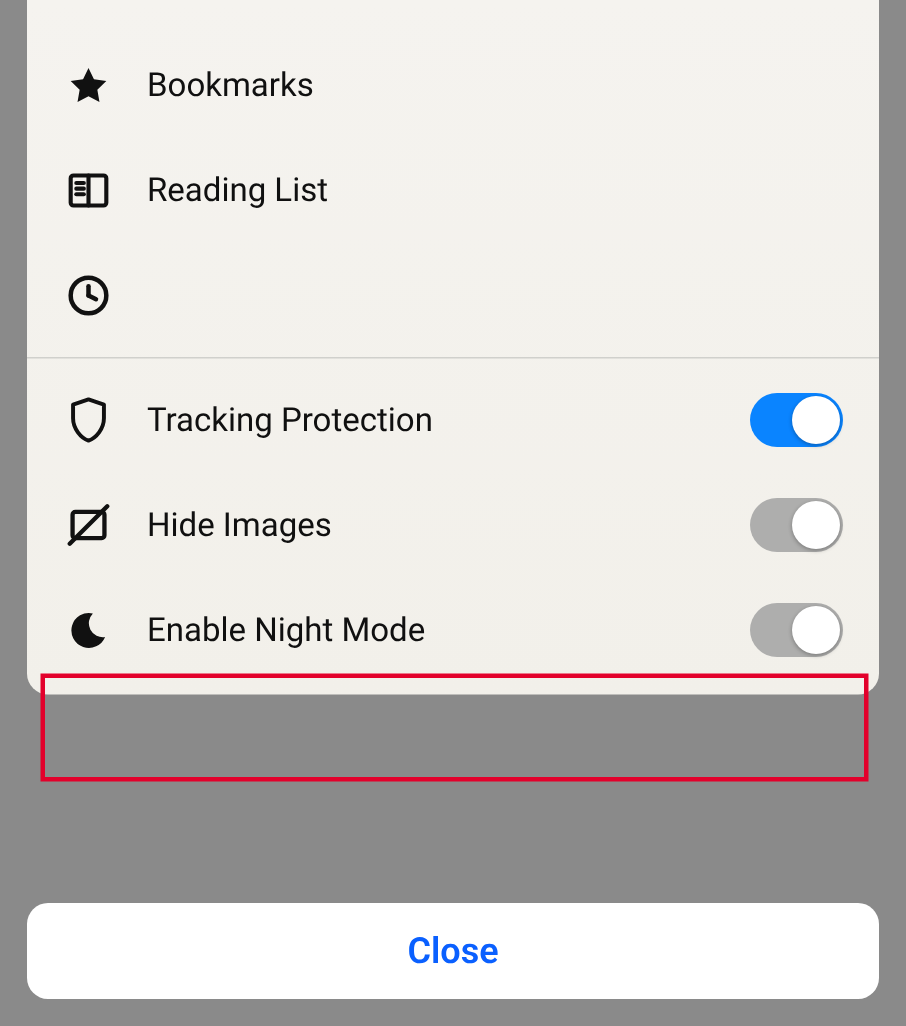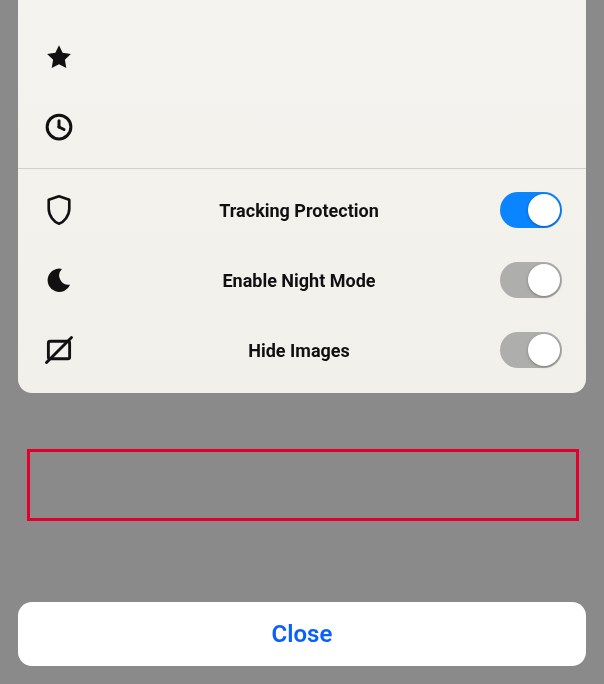--- a/index.html
+++ b/index.html
@@ -50,25 +50,24 @@
     .toggle-row .icon-wrap {
       width: 34px;
       height: 34px;
       display: flex;
       align-items: center;
       justify-content: center;
       flex-shrink: 0;
     }
     .toggle-row .label {
       margin-left: 22px;
-      font-size: 18px;
+      font-size: 22px;
       color: #101010;
-      font-weight: 700;
+      font-weight: 400;
       flex: 1;
-      text-align: center;
     }
     .divider {
       height: 1px;
       background: #d0d0cc;
       margin: 6px 0;
     }
     
     .switch {
       width: 62px;
       height: 36px;
@@ -121,22 +120,35 @@
 <div class="sheet">
 
   <div style="height:12px;"></div>
 
   <div class="menu-row">
     <span class="icon-wrap">
       <svg width="30" height="30" viewBox="0 0 24 24" fill="#111">
           <path d="M12 2.6l2.9 6 6.6.96-4.78 4.66 1.13 6.58L12 17.7l-5.85 3.1 1.13-6.58L2.5 9.56l6.6-.96L12 2.6z"></path>
         </svg>
     </span>
-  </div>
-
+    <span class="label">Bookmarks</span>
+  </div>
+
+  <div class="menu-row">
+    <span class="icon-wrap">
+      <svg width="30" height="30" viewBox="0 0 24 24" fill="none" stroke="#111" stroke-width="2.2" stroke-linejoin="round" stroke-linecap="round">
+          <rect x="2.5" y="4" width="19" height="16" rx="1.5"></rect>
+          <line x1="12" y1="4" x2="12" y2="20"></line>
+          <line x1="5.5" y1="8" x2="9.5" y2="8"></line>
+          <line x1="5.5" y1="11" x2="9.5" y2="11"></line>
+          <line x1="5.5" y1="14" x2="9.5" y2="14"></line>
+        </svg>
+    </span>
+    <span class="label">Reading List</span>
+  </div>
 
   <div class="menu-row">
     <span class="icon-wrap">
       <svg width="30" height="30" viewBox="0 0 24 24" fill="none" stroke="#111" stroke-width="2.4" stroke-linecap="round">
           <circle cx="12" cy="12" r="9.5"></circle>
           <line x1="12" y1="7" x2="12" y2="12"></line>
           <line x1="12" y1="12" x2="16" y2="14"></line>
         </svg>
     </span>
   </div>
@@ -150,43 +162,43 @@
         </svg>
     </span>
     <span class="label">Tracking Protection</span>
     <div class="switch on">
         <div class="knob"></div>
       </div>
   </div>
 
   <div class="toggle-row">
     <span class="icon-wrap">
+      <svg width="30" height="30" viewBox="0 0 24 24" fill="none" stroke="#111" stroke-width="2.3" stroke-linecap="round" stroke-linejoin="round">
+          <rect x="3.5" y="5" width="17" height="14" rx="1.5"></rect>
+          <line x1="2" y1="22" x2="22" y2="2"></line>
+        </svg>
+    </span>
+    <span class="label">Hide Images</span>
+    <div class="switch off">
+        <div class="knob"></div>
+      </div>
+  </div>
+
+  <div class="toggle-row">
+    <span class="icon-wrap">
       <svg width="28" height="28" viewBox="0 0 24 24" fill="#111">
           <path d="M14.5 2.5 A10 10 0 1 0 21.5 16 A8 8 0 0 1 14.5 2.5 Z"></path>
         </svg>
     </span>
     <span class="label">Enable Night Mode</span>
     <div class="switch off">
         <div class="knob"></div>
       </div>
   </div>
 
-  <div class="toggle-row">
-    <span class="icon-wrap">
-      <svg width="30" height="30" viewBox="0 0 24 24" fill="none" stroke="#111" stroke-width="2.3" stroke-linecap="round" stroke-linejoin="round">
-          <rect x="3.5" y="5" width="17" height="14" rx="1.5"></rect>
-          <line x1="2" y1="22" x2="22" y2="2"></line>
-        </svg>
-    </span>
-    <span class="label">Hide Images</span>
-    <div class="switch off">
-        <div class="knob"></div>
-      </div>
-  </div>
-
 
 </div>
 
 <div class="highlight" style="top:449px; left:27px; width:552px; height:72px;"></div>
 
 <div class="close-btn">
   <span>Close</span>
 </div>
 
 </body></html>

